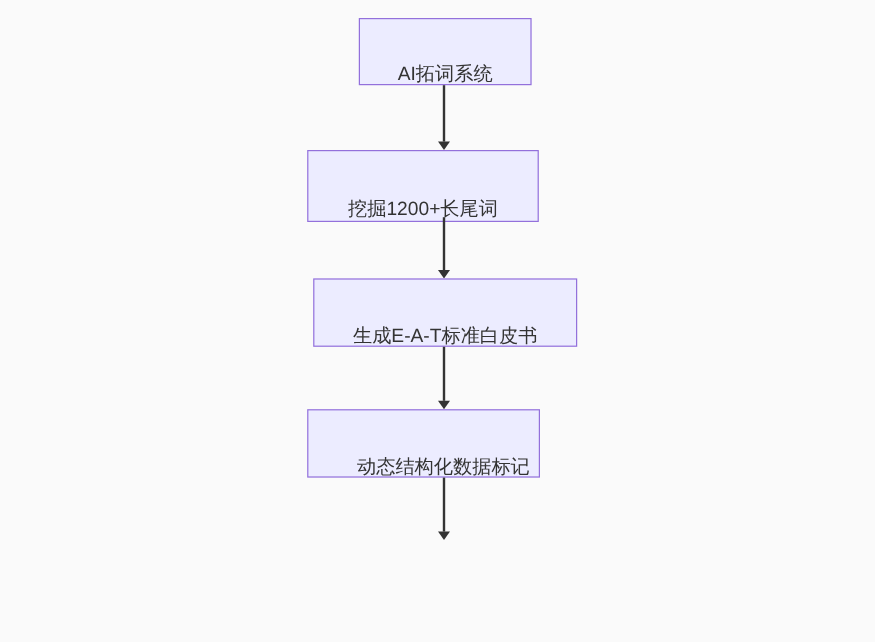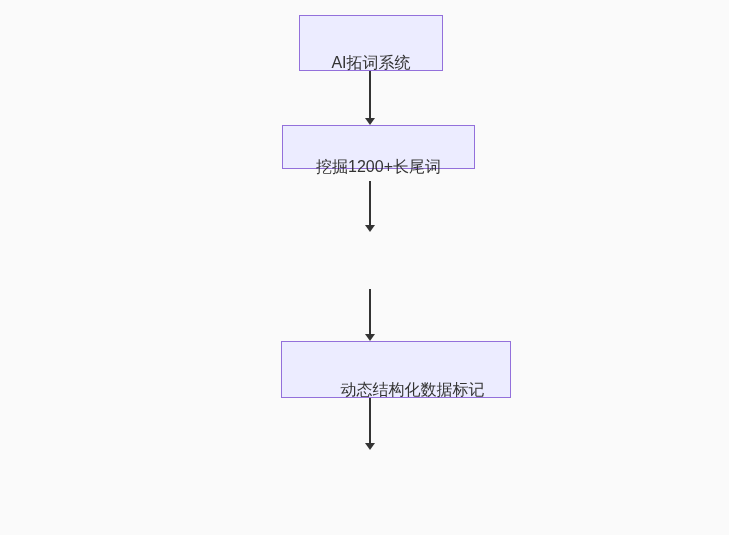--- a/index.html
+++ b/index.html
@@ -50,23 +50,23 @@
     left: 0;
     bottom: 0;
     width: 0;
     height: 0;
     border-left: 5.5px solid transparent;
     border-right: 5.5px solid transparent;
     border-top: 7px solid #333333;
   }
   
   .n0 { left: 299px; top: 15px;  width: 144px; height: 56px; }
-  .n1 { left: 282px; top: 125px; width: 193px; height: 44px; }
+  .n1 { left: 256px; top: 125px; width: 193px; height: 60px; }
   .n2 { left: 261px; top: 232px; width: 220px; height: 57px; }
-  .n3 { left: 281px; top: 341px; width: 230px; height: 57px; padding-left: 33px; }
+  .n3 { left: 256px; top: 341px; width: 194px; height: 57px; padding-left: 33px; }
   .n4 { left: 253px; top: 450px; width: 235px; height: 57px; }
   
   .a0 { top: 71px;  height: 54px; }
   .a1 { top: 181px; height: 51px; }
   .a2 { top: 289px; height: 52px; }
   .a3 { top: 398px; height: 52px; }
 </style>
 </head>
 <body>
 
@@ -83,20 +83,23 @@
 
   <div class="node n1">
     <span class="node-label">挖掘1200+长尾词</span>
   </div>
 
   <div class="arrow a1">
     <div class="arrow-line"></div>
     <div class="arrow-head"></div>
   </div>
 
+  <div class="node n2">
+    <span class="node-label">生成E-A-T标准白皮书</span>
+  </div>
 
   <div class="arrow a2">
     <div class="arrow-line"></div>
     <div class="arrow-head"></div>
   </div>
 
   <div class="node n3">
     <span class="node-label">动态结构化数据标记</span>
   </div>
 

